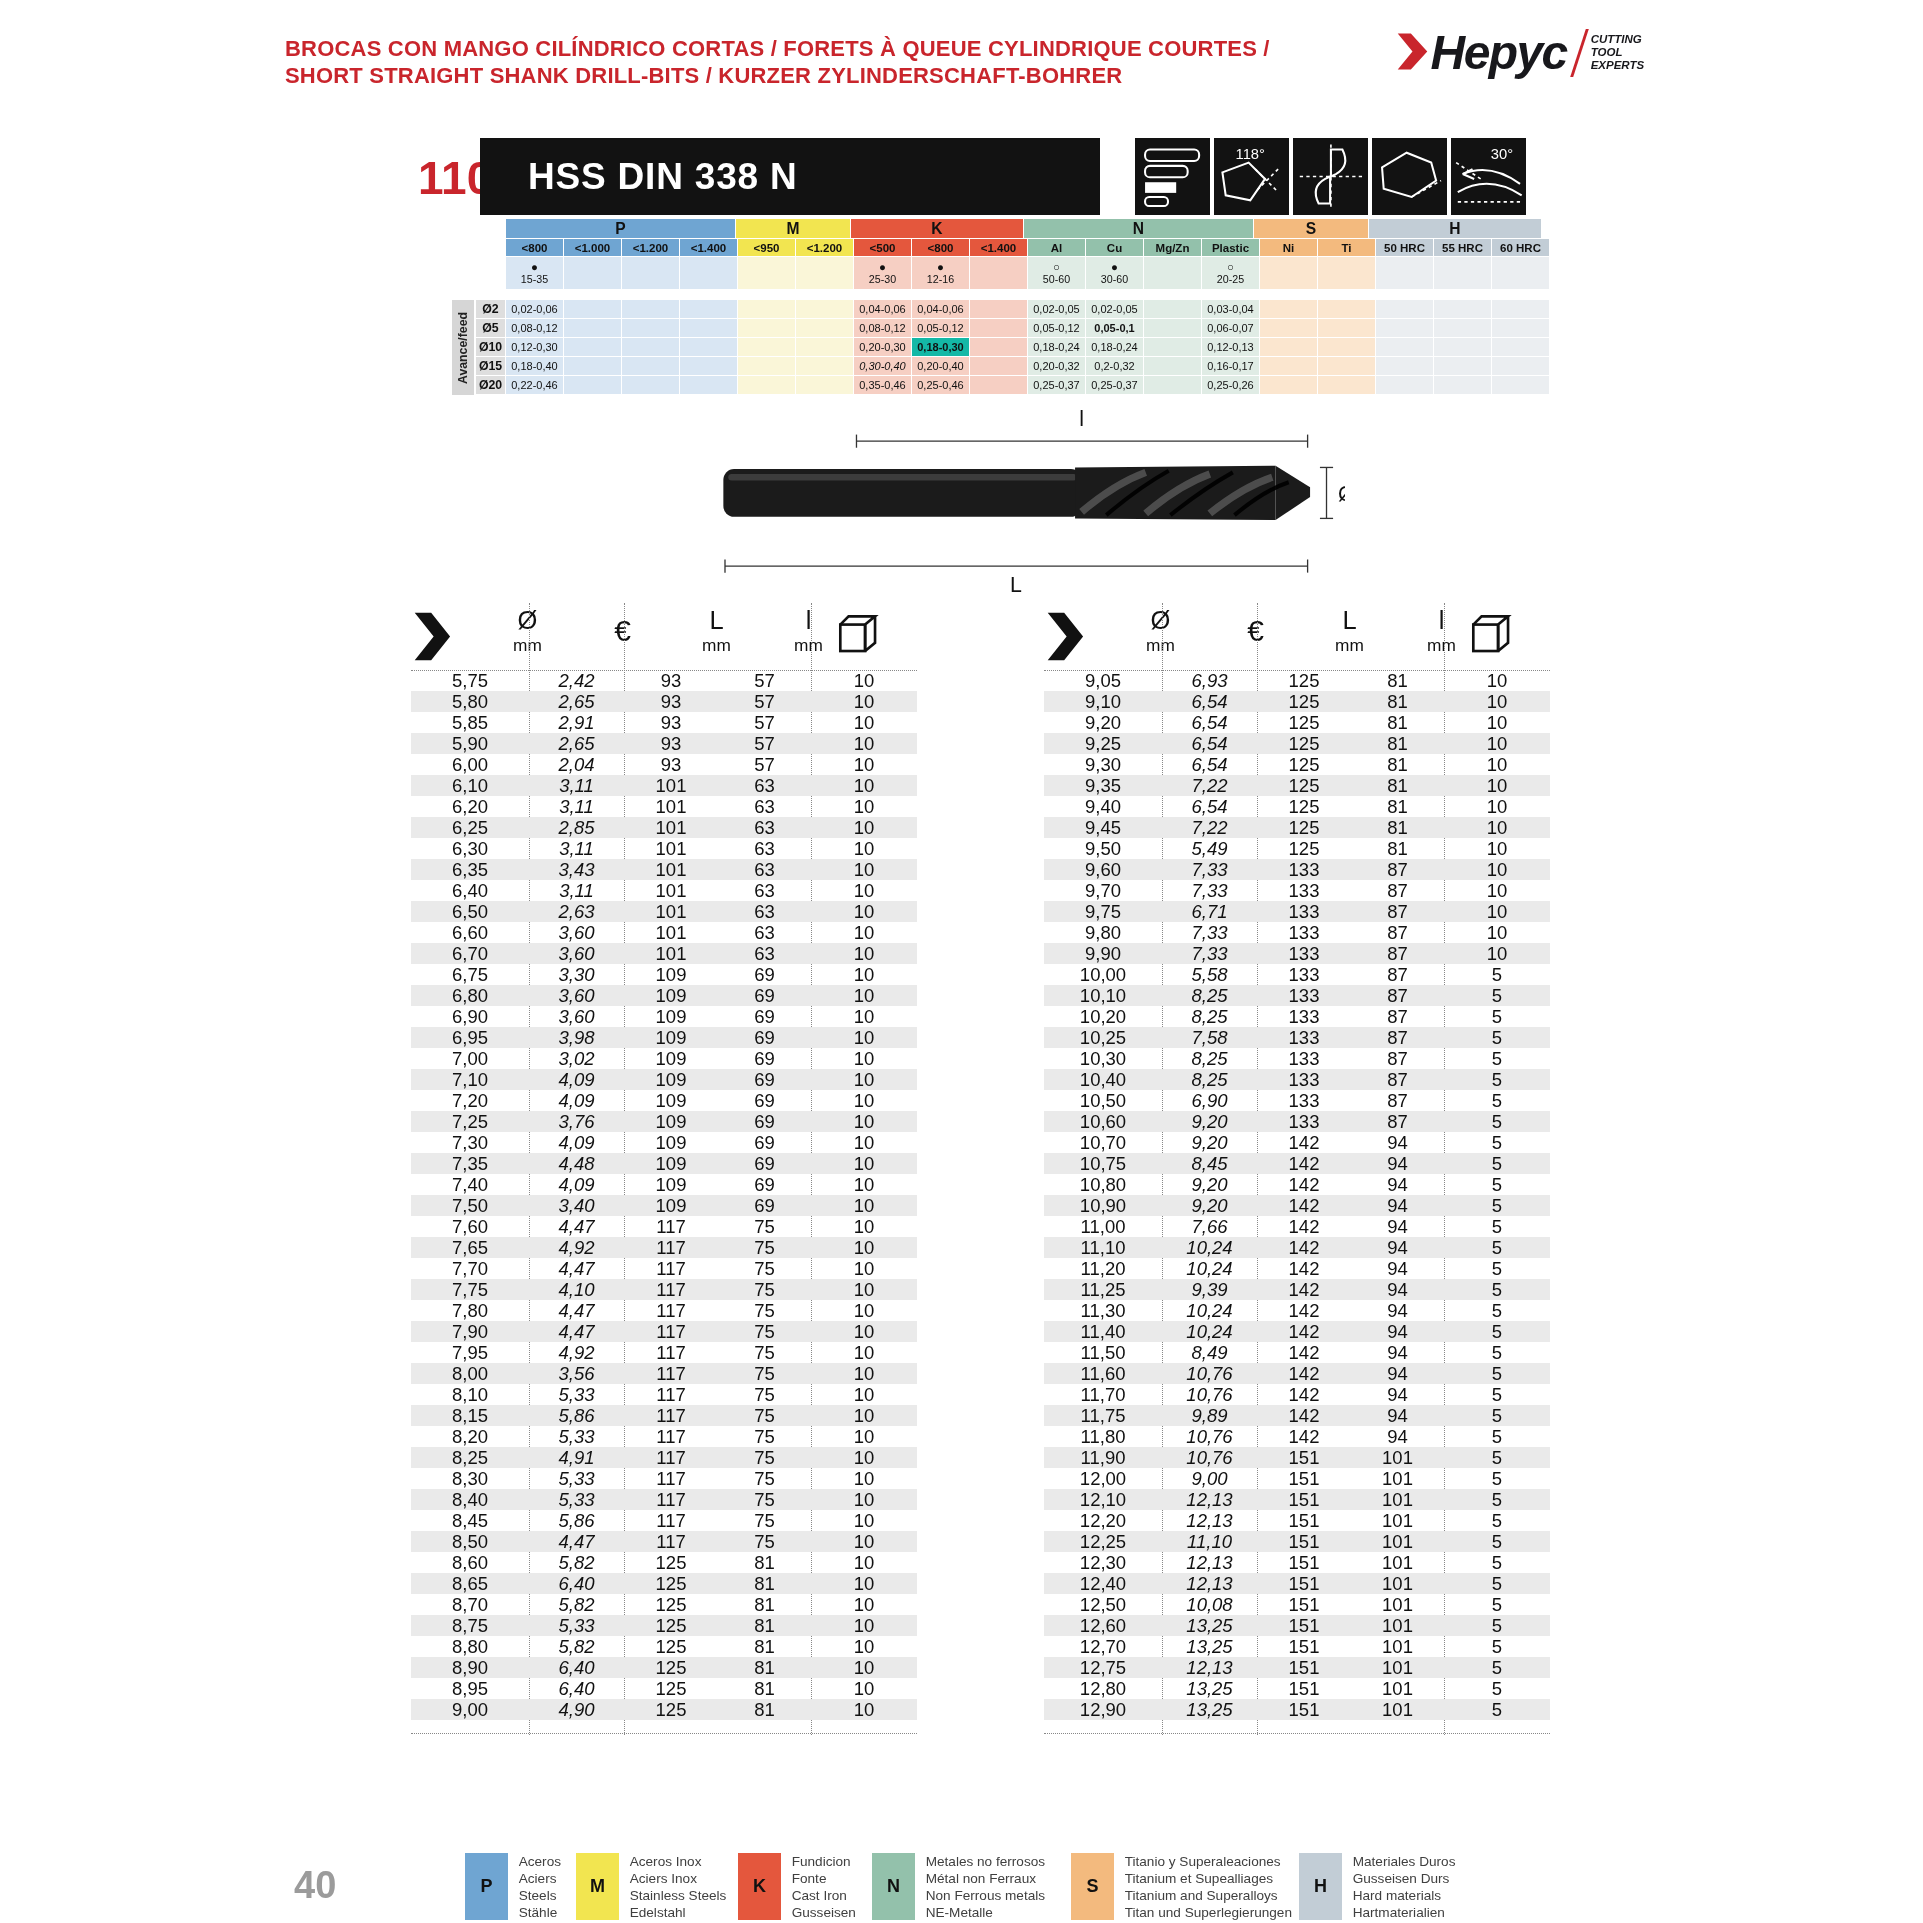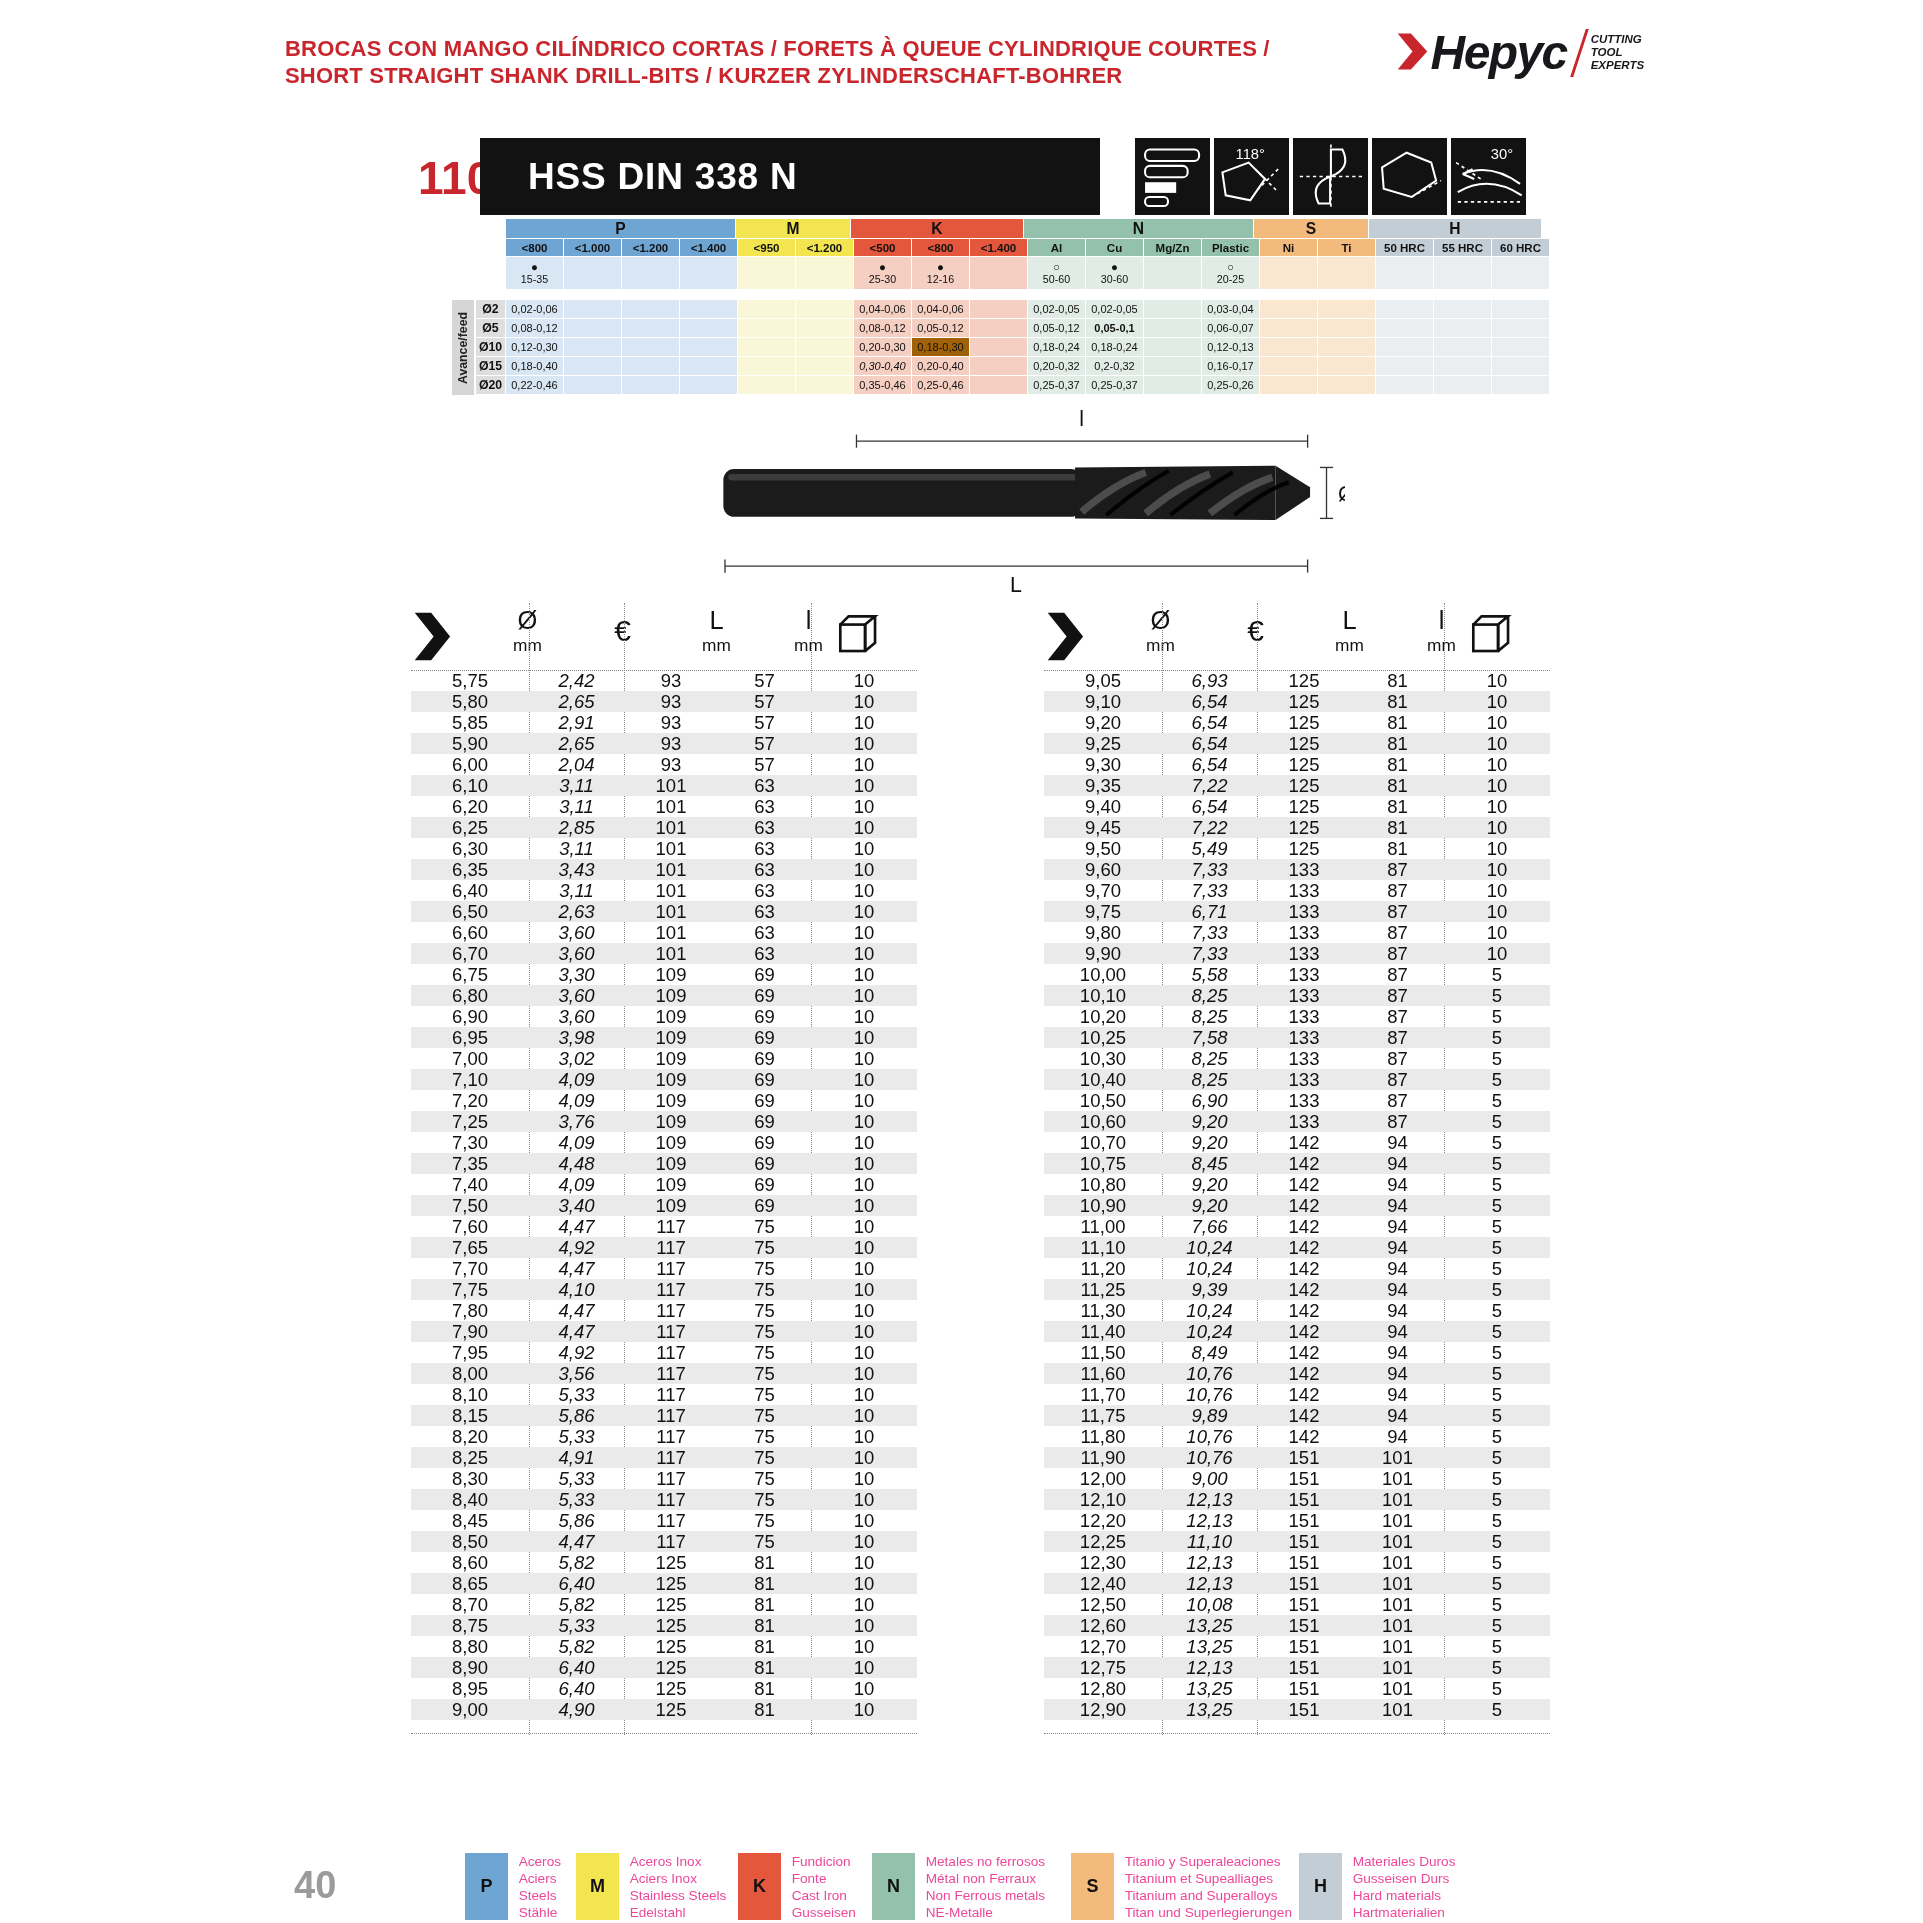--- a/index.html
+++ b/index.html
@@ -66,21 +66,21 @@
   .prow:nth-child(even){background:#eaeaea;}
   .pc{flex:none;text-align:center;}
   .pc0{width:118px;} .pc1{width:95px;font-style:italic;} .pc2{width:94px;}
   .pc3{width:93px;} .pc4{width:106px;}
 
   
   #pageno{position:absolute;left:294px;top:1864px;font-size:38px;font-weight:bold;color:#9b9b9b;}
   .litem{position:absolute;top:1853px;display:flex;}
   .lbox{width:43px;height:67px;display:flex;align-items:center;justify-content:center;
         font-weight:bold;font-size:18px;color:#111;flex:none;}
-  .ltxt{margin-left:10.7px;font-size:13.6px;line-height:17px;color:#ec4899;white-space:nowrap;}
+  .ltxt{margin-left:10.7px;font-size:13.6px;line-height:17px;color:#404040;white-space:nowrap;}
 </style>
 </head>
 <body>
 
 <div id="canvas">
 
   <div class="title">
     <div>BROCAS CON MANGO CILÍNDRICO CORTAS / FORETS À QUEUE CYLINDRIQUE COURTES /</div>
     <div>SHORT STRAIGHT SHANK DRILL-BITS / KURZER ZYLINDERSCHAFT-BOHRER</div>
   </div>
@@ -274,21 +274,21 @@
           <div class="mcell mfeed" style="width: 58px; background: rgb(235, 238, 241);"></div>
         </div>
         <div class="mrow">
           <div class="mcell mfeed" style="width: 58px; background: rgb(217, 230, 243); text-align: right;">0,12-0,30</div>
           <div class="mcell mfeed" style="width: 58px; background: rgb(217, 230, 243);"></div>
           <div class="mcell mfeed" style="width: 58px; background: rgb(217, 230, 243);"></div>
           <div class="mcell mfeed" style="width: 58px; background: rgb(217, 230, 243);"></div>
           <div class="mcell mfeed" style="width: 58px; background: rgb(250, 246, 216);"></div>
           <div class="mcell mfeed" style="width: 58px; background: rgb(250, 246, 216);"></div>
           <div class="mcell mfeed" style="width: 58px; background: rgb(246, 207, 195);">0,20-0,30</div>
-          <div class="mcell mfeed" style="width: 58px; background: #a16207;">0,18-0,30</div>
+          <div class="mcell mfeed" style="width: 58px; background: #14b8a6; font-weight: bold;">0,18-0,30</div>
           <div class="mcell mfeed" style="width: 58px; background: rgb(246, 207, 195);"></div>
           <div class="mcell mfeed" style="width: 58px; background: rgb(224, 236, 229);">0,18-0,24</div>
           <div class="mcell mfeed" style="width: 58px; background: rgb(224, 236, 229);">0,18-0,24</div>
           <div class="mcell mfeed" style="width: 58px; background: rgb(224, 236, 229);"></div>
           <div class="mcell mfeed" style="width: 58px; background: rgb(224, 236, 229);">0,12-0,13</div>
           <div class="mcell mfeed" style="width: 58px; background: rgb(251, 230, 207);"></div>
           <div class="mcell mfeed" style="width: 58px; background: rgb(251, 230, 207);"></div>
           <div class="mcell mfeed" style="width: 58px; background: rgb(235, 238, 241);"></div>
           <div class="mcell mfeed" style="width: 58px; background: rgb(235, 238, 241);"></div>
           <div class="mcell mfeed" style="width: 58px; background: rgb(235, 238, 241);"></div>

